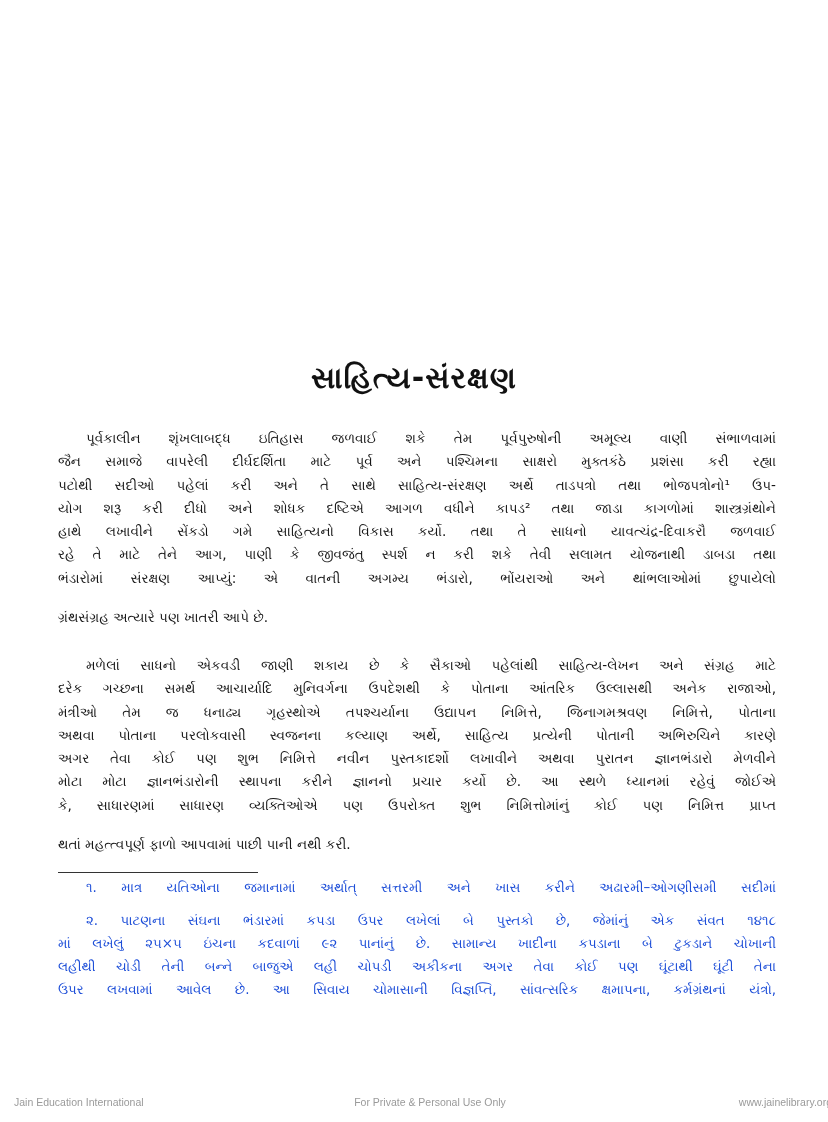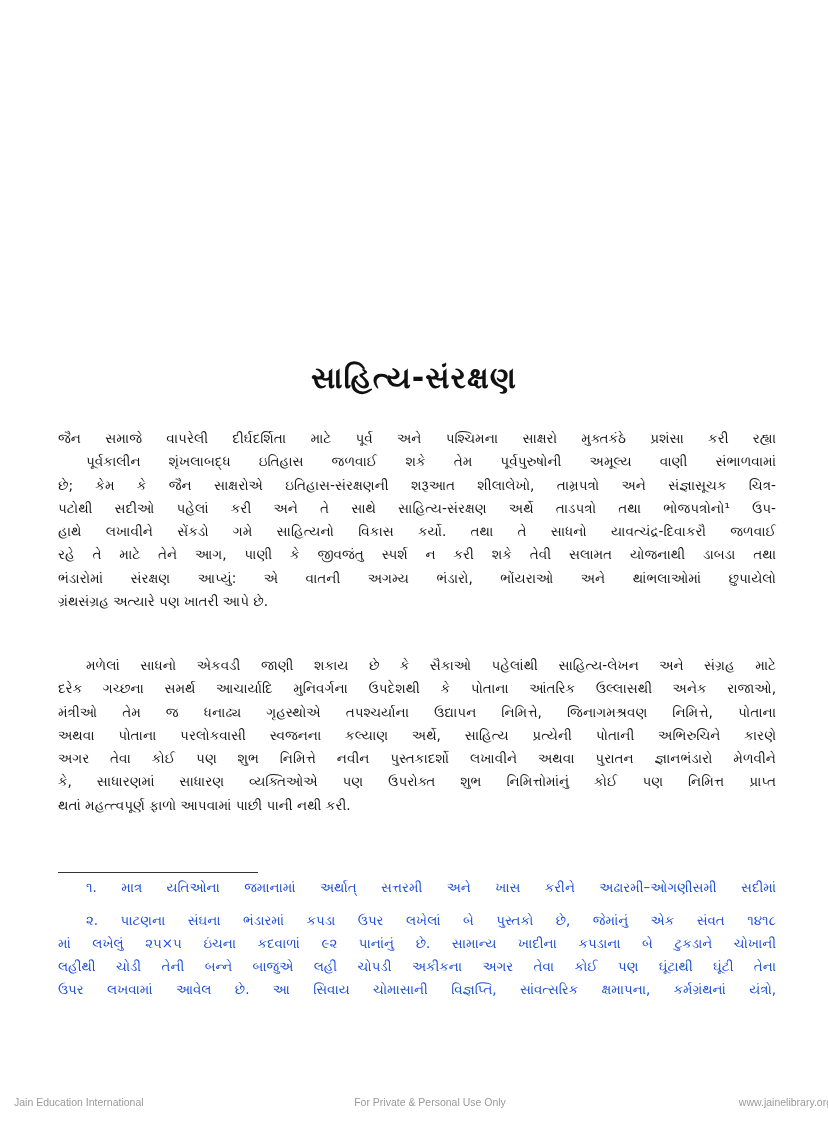--- a/index.html
+++ b/index.html
@@ -9,56 +9,57 @@
     position: absolute; left: 0; width: 828px; top: 360px; text-align: center;
     font-size: 30px; font-weight: bold; letter-spacing: 1px; color: #111;
   }
   .body-text {
     position: absolute; left: 58px; width: 718px;
     font-size: 13.6px; line-height: 23.3px; color: #161616;
   }
   .para1 { top: 427px; }
   .para2 { top: 654px; }
   .line { white-space: nowrap; text-align: justify; text-align-last: justify; display: block; }
-  .line.last { text-align-last: left; }
+  .line.last { text-align-last: left; margin-top: 16px; }
   .indent { padding-left: 28px; }
   .fn-rule { position: absolute; left: 58px; top: 872px; width: 200px; height: 0; border-top: 1.2px solid #333; }
   .footnotes { position: absolute; left: 58px; width: 718px; font-size: 13.4px; line-height: 23px; color: #1d4ed8; }
   .fn1 { top: 876px; }
   .fn2 { top: 909px; }
   .footer { position: absolute; top: 1096px; left: 0; width: 828px; height: 20px; font-family: Liberation Sans, sans-serif; font-size: 10.5px; color: #9a9a9a; padding-left: 20px; }
   .footer span { position: absolute; top: 0; }
   .f-left { left: 14px; }
   .f-center { left: 16px; width: 828px; text-align: center; }
   .f-right { right: 16px; text-align: right; }
 </style>
 </head>
 <body>
 
 <div class="page">
 
   <div class="title">સાહિત્ય-સંરક્ષણ</div>
 
   <div class="body-text para1">
+    <span class="line indent">પૂર્વકાલીન શૃંખલાબદ્ધ ઇતિહાસ જળવાઈ શકે તેમ પૂર્વપુરુષોની અમૂલ્ય વાણી સંભાળવામાં</span>
     <span class="line">જૈન સમાજે વાપરેલી દીર્ઘદર્શિતા માટે પૂર્વ અને પશ્ચિમના સાક્ષરો મુક્તકંઠે પ્રશંસા કરી રહ્યા</span>
-    <span class="line indent">પૂર્વકાલીન શૃંખલાબદ્ધ ઇતિહાસ જળવાઈ શકે તેમ પૂર્વપુરુષોની અમૂલ્ય વાણી સંભાળવામાં</span>
-    <span class="line">છે; કેમ કે જૈન સાક્ષરોએ ઇતિહાસ-સંરક્ષણની શરૂઆત શીલાલેખો, તામ્રપત્રો અને સંજ્ઞાસૂચક ચિત્ર-</span>
     <span class="line">પટોથી સદીઓ પહેલાં કરી અને તે સાથે સાહિત્ય-સંરક્ષણ અર્થે તાડપત્રો તથા ભોજપત્રોનો¹ ઉપ-</span>
+    <span class="line">યોગ શરૂ કરી દીધો અને શોધક દષ્ટિએ આગળ વધીને કાપડ² તથા જાડા કાગળોમાં શાસ્ત્રગ્રંથોને</span>
     <span class="line">હાથે લખાવીને સેંકડો ગમે સાહિત્યનો વિકાસ કર્યો. તથા તે સાધનો યાવત્ચંદ્ર-દિવાકરૌ જળવાઈ</span>
     <span class="line">રહે તે માટે તેને આગ, પાણી કે જીવજંતુ સ્પર્શ ન કરી શકે તેવી સલામત યોજનાથી ડાબડા તથા</span>
     <span class="line">ભંડારોમાં સંરક્ષણ આપ્યું: એ વાતની અગમ્ય ભંડારો, ભોંયરાઓ અને થાંભલાઓમાં છુપાયેલો</span>
     <span class="line last">ગ્રંથસંગ્રહ અત્યારે પણ ખાતરી આપે છે.</span>
   </div>
 
   <div class="body-text para2">
     <span class="line indent">મળેલાં સાધનો એકવડી જાણી શકાય છે કે સૈકાઓ પહેલાંથી સાહિત્ય-લેખન અને સંગ્રહ માટે</span>
     <span class="line">દરેક ગચ્છના સમર્થ આચાર્યાદિ મુનિવર્ગના ઉપદેશથી કે પોતાના આંતરિક ઉલ્લાસથી અનેક રાજાઓ,</span>
     <span class="line">મંત્રીઓ તેમ જ ધનાઢ્ય ગૃહસ્થોએ તપશ્ચર્યાના ઉદ્યાપન નિમિત્તે, જિનાગમશ્રવણ નિમિત્તે, પોતાના</span>
     <span class="line">અથવા પોતાના પરલોકવાસી સ્વજનના કલ્યાણ અર્થે, સાહિત્ય પ્રત્યેની પોતાની અભિરુચિને કારણે</span>
     <span class="line">અગર તેવા કોઈ પણ શુભ નિમિત્તે નવીન પુસ્તકાદર્શો લખાવીને અથવા પુરાતન જ્ઞાનભંડારો મેળવીને</span>
+    <span class="line">મોટા મોટા જ્ઞાનભંડારોની સ્થાપના કરીને જ્ઞાનનો પ્રચાર કર્યો છે. આ સ્થળે ધ્યાનમાં રહેવું જોઈએ</span>
     <span class="line">કે, સાધારણમાં સાધારણ વ્યક્તિઓએ પણ ઉપરોક્ત શુભ નિમિત્તોમાંનું કોઈ પણ નિમિત્ત પ્રાપ્ત</span>
     <span class="line last">થતાં મહત્ત્વપૂર્ણ ફાળો આપવામાં પાછી પાની નથી કરી.</span>
   </div>
 
   <div class="fn-rule"></div>
 
   <div class="footnotes fn1">
     <span class="line indent">૧. માત્ર યતિઓના જમાનામાં અર્થાત્ સત્તરમી અને ખાસ કરીને અઢારમી–ઓગણીસમી સદીમાં</span>
   </div>
 

